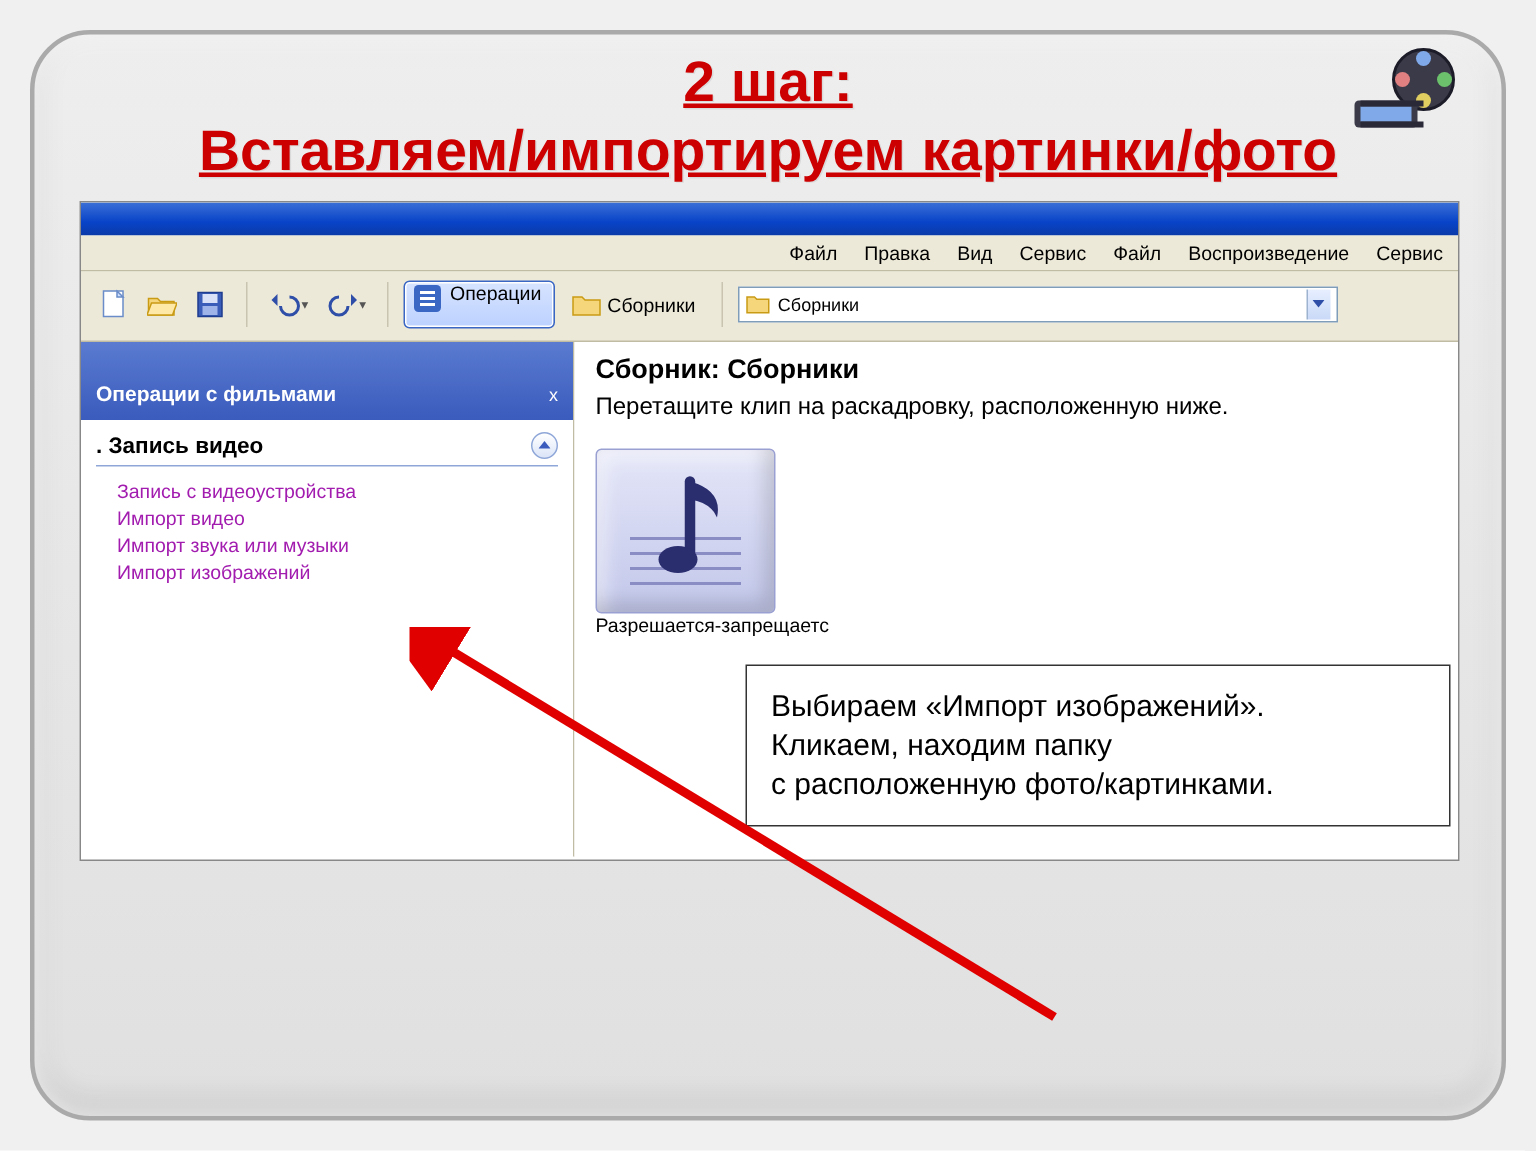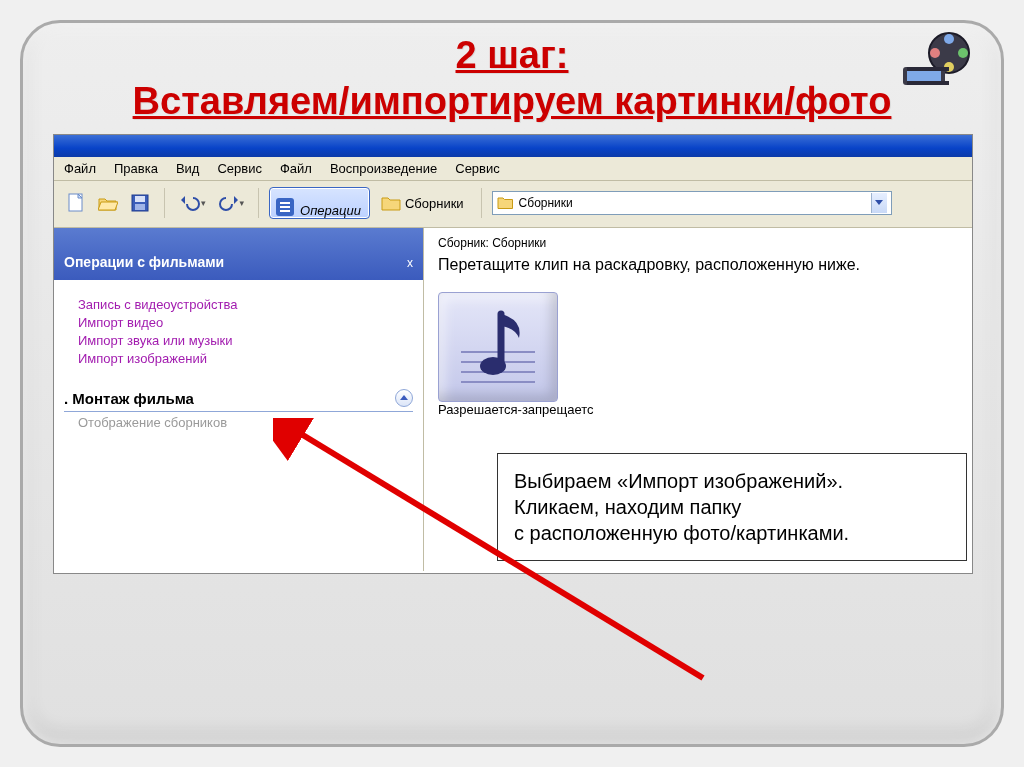--- a/index.html
+++ b/index.html
@@ -49,20 +49,21 @@
     height: 22px;
     background: linear-gradient(180deg, #3b6fd6 0%, #0843c8 60%, #0b3aa8 100%);
   }
   .menu-bar {
     background: #ece9d8;
     border-bottom: 1px solid #c0bca4;
     padding: 4px 10px;
     font-size: 13px;
     display: flex;
     gap: 18px;
+    justify-content: flex-end;
   }
   .menu-item { cursor: default; }
   .tool-bar {
     background: #ece9d8;
     border-bottom: 1px solid #c0bca4;
     padding: 6px 8px 8px 8px;
     display: flex;
     align-items: center;
     gap: 4px;
     font-size: 13px;
@@ -71,48 +72,47 @@
   .tb-btn {
     display: inline-flex;
     align-items: center;
     justify-content: center;
     min-width: 28px; height: 30px;
     border: 1px solid transparent;
     border-radius: 3px;
     padding: 0 3px;
   }
   .tb-pill {
-    display:inline-flex; align-items:flex-end; gap:4px;
+    display:inline-flex; align-items:flex-start; gap:4px;
     height:32px; padding:0 8px 0 4px;
     border:1px solid #3a66c4; border-radius:4px;
     background:linear-gradient(180deg,#d7e4ff,#bcd1ff);
     font-size:13px;
     box-shadow: inset 0 0 0 1px #fff;
-    font-style: italic;
   }
   .tb-combo {
     flex:1;
     min-width:200px; max-width:400px;
     height:24px;
     border:1px solid #7f9db9;
     background:#fff;
     display:flex; align-items:center;
     padding:0 4px;
     font-size:12px;
   }
   .combo-chev {
     width:16px; height:20px;
     border-left:1px solid #9db3d0;
     display:flex; align-items:center; justify-content:center;
     background:linear-gradient(180deg,#e7efff,#c9d9f7);
     margin-left:auto;
   }
   .body-split { display:flex; height: calc(100% - 22px - 27px - 46px); }
   .side-pane {
-    width: 370px;
+    width: 329px;
     background:#fff;
     border-right:1px solid #c0bca4;
     display:flex; flex-direction:column;
   }
   .side-header {
     background: linear-gradient(180deg,#5a7bd0,#3b5bbd);
     color:#fff;
     font-size:14px;
     font-weight:bold;
     padding: 14px 10px 10px 10px;
@@ -137,35 +137,35 @@
   }
   .task-links { padding:6px 6px 8px 14px; }
   .task-links a {
     display:block; color:#a21caf; font-size:13px;
     text-decoration:none; margin:3px 0;
   }
   .disabled-link { color:#9a9a9a; font-size:13px; margin:3px 0 3px 14px; }
   .content-pane {
     flex:1; background:#fff; padding:8px 14px;
   }
-  .content-title { font-size:12px; font-weight:normal; }
+  .content-title { font-size:18px; font-weight:bold; }
   .content-sub { font-size:16px; margin-top:6px; }
   .thumb {
     margin-top:18px;
     width:120px; height:110px;
     background:linear-gradient(180deg,#e4e6f8,#c3c7ea);
     border:1px solid #9aa1d2;
     border-radius:4px;
     display:flex; align-items:center; justify-content:center;
     box-shadow: inset -6px -6px 12px rgba(0,0,0,.15), inset 6px 6px 12px rgba(255,255,255,.5);
   }
   .clip-caption { font-size:13px; }
   .callout {
     position:absolute;
-    right: 5px; bottom: 12px;
+    right: 5px; bottom: 22px;
     width: 470px;
     background:#fff;
     border:1px solid #333;
     padding:14px 16px;
     font-size:20px;
     line-height:1.3;
   }
   .arrow {
     position:absolute;
     left:250px; top:395px;
@@ -276,39 +276,36 @@
     </div>
 
     <div class="body-split">
       <div class="side-pane">
         <div class="side-header">
           <span>Операции с фильмами</span>
           <span class="close-x">x</span>
         </div>
 
         <div class="section">
+          <div class="section-hdr">
+            <span><span>.</span><span> Запись видео</span></span>
+            <span class="sec-btn">
+              <svg width="8" height="6">
+                  <path d="M0 5 L8 5 L4 0 Z" fill="#3b5bbd"></path>
+                </svg>
+            </span>
+          </div>
           <div class="task-links">
             <a>Запись с видеоустройства</a>
             <a>Импорт видео</a>
             <a>Импорт звука или музыки</a>
             <a>Импорт изображений</a>
           </div>
         </div>
 
-        <div class="section">
-          <div class="section-hdr">
-            <span>. Монтаж фильма</span>
-            <span class="sec-btn">
-              <svg width="8" height="6">
-                  <path d="M0 5 L8 5 L4 0 Z" fill="#3b5bbd"></path>
-                </svg>
-            </span>
-          </div>
-          <div class="disabled-link">Отображение сборников</div>
-        </div>
       </div>
 
       <div class="content-pane">
         <div class="content-title">Сборник: Сборники</div>
         <div class="content-sub">Перетащите клип на раскадровку, расположенную ниже.</div>
         <div class="thumb">
           <svg width="90" height="90">
             <line x1="8" y1="50" x2="82" y2="50" stroke="#8a8dc4" stroke-width="2"></line>
             <line x1="8" y1="60" x2="82" y2="60" stroke="#8a8dc4" stroke-width="2"></line>
             <line x1="8" y1="70" x2="82" y2="70" stroke="#8a8dc4" stroke-width="2"></line>

